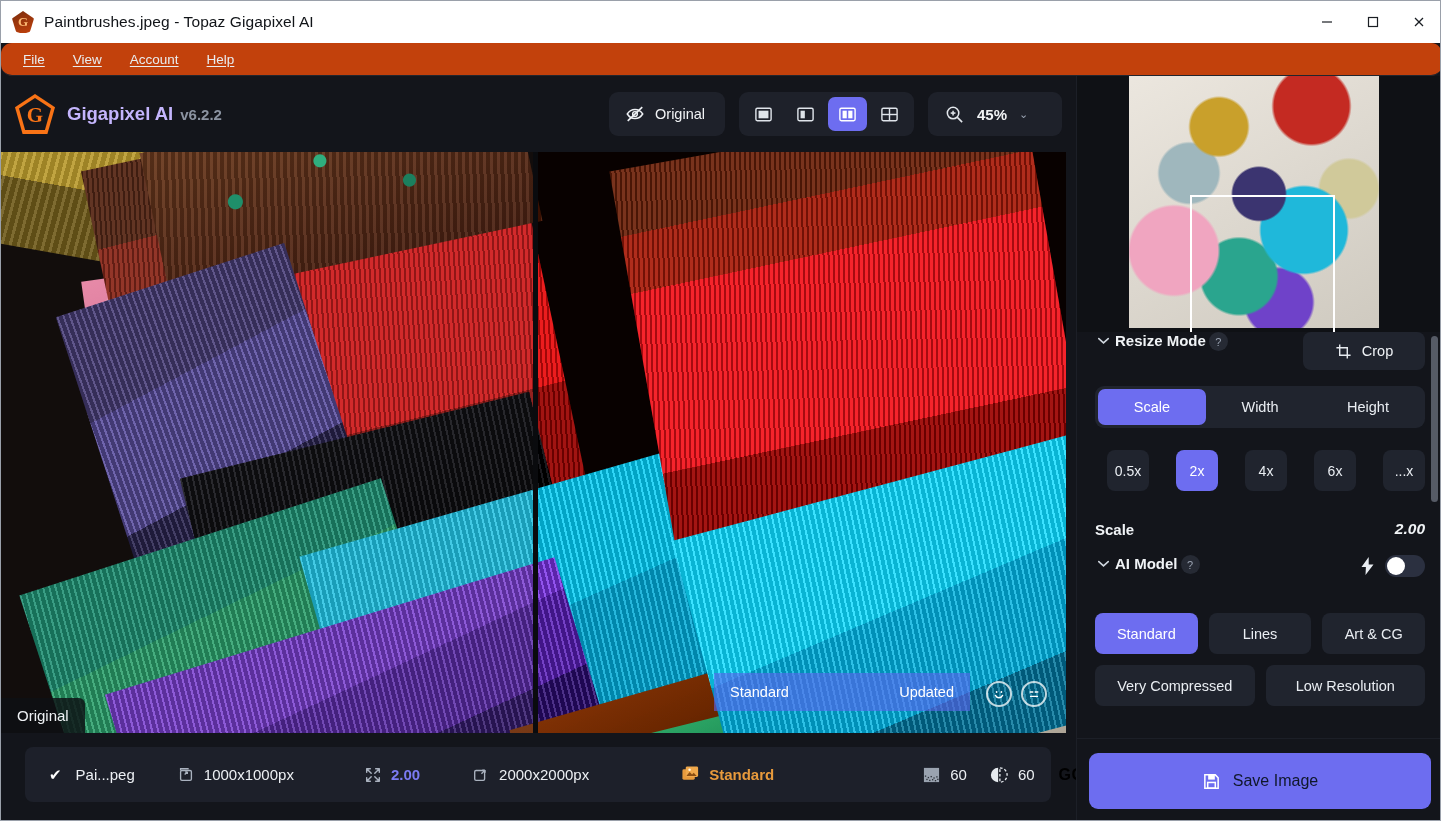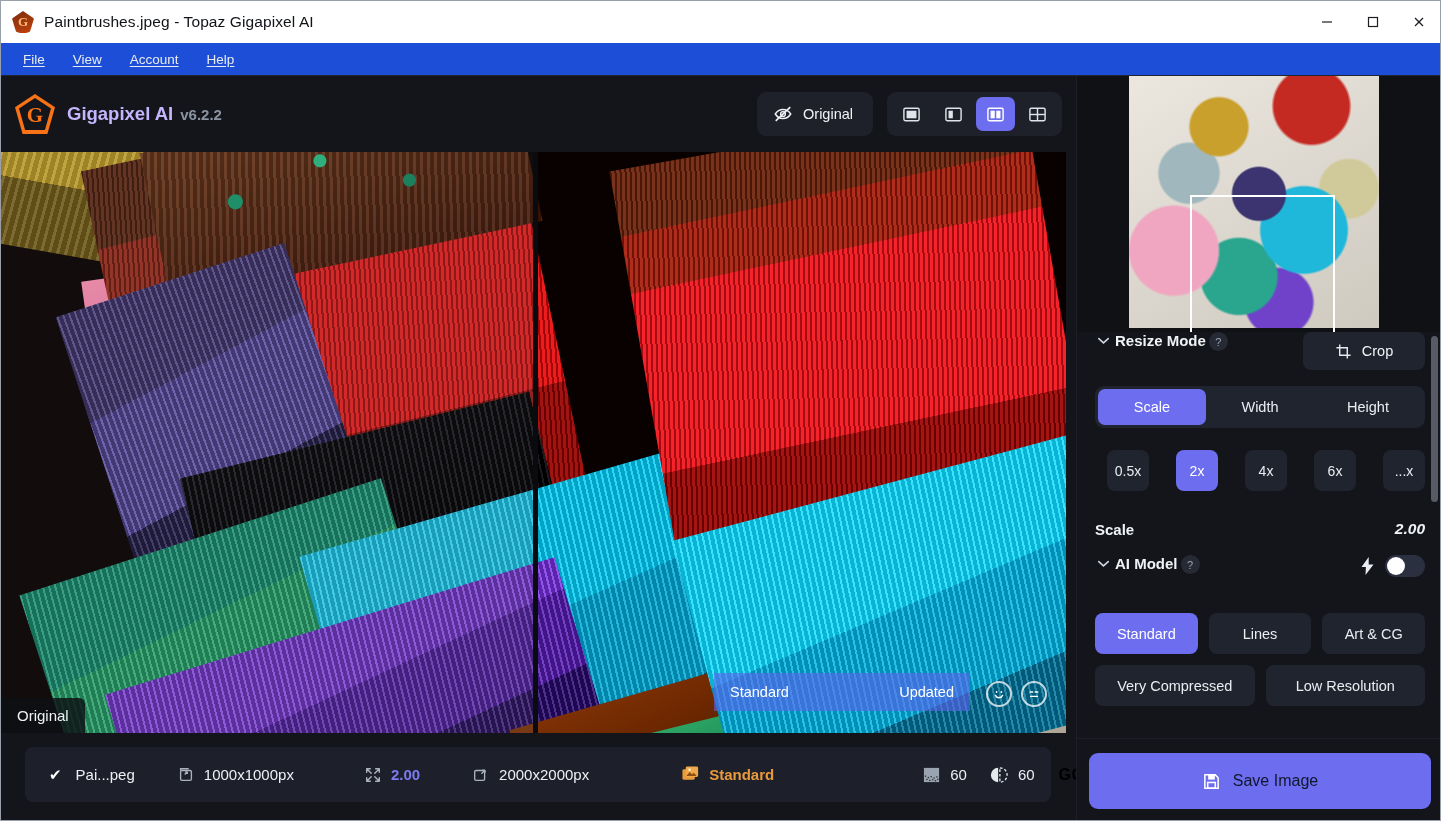--- a/index.html
+++ b/index.html
@@ -39,23 +39,24 @@
   }
   .tb-controls { margin-left: auto; display: flex; height: 42px; }
   .tb-btn {
     width: 46px; height: 42px; display: flex; align-items: center; justify-content: center;
     color: #1b1f24;
   }
 
   
   .menubar {
     position: absolute; left: 0; top: 42px; width: 1441px; height: 33px;
-    background: #1d4ed8;
+    background: #c2410c;
     display: flex; align-items: flex-start;
     border-bottom: 1px solid #22252d;
+    border-radius: 11px;
   }
   .menu-item {
     padding: 0 14px; font-size: 13.5px; color: #e9ecef; height: 33px;
     display: flex; align-items: center;
   }
   .menu-item:first-child { margin-left: 8px; }
   .menu-item u { text-underline-offset: 2px; }
 
   
   .apphead {
@@ -474,20 +475,32 @@
         </div>
         <div class="vm">
           <svg width="19" height="19" viewBox="0 0 20 20" fill="none" stroke="#dfe4ea" stroke-width="1.5">
             <rect x="2" y="3.5" width="16" height="13" rx="1.5"></rect>
             <line x1="10" y1="3.5" x2="10" y2="16.5"></line>
               <line x1="2" y1="10" x2="18" y2="10"></line>
           </svg>
         </div>
       </div>
 
+      <div class="pill zoomctl">
+        <span>
+          <svg width="21" height="21" viewBox="0 0 22 22" fill="none" stroke="#e3e7ec" stroke-width="1.6">
+            <circle cx="9.5" cy="9.5" r="6"></circle>
+              <line x1="14" y1="14" x2="19" y2="19"></line>
+            <line x1="7" y1="9.5" x2="12" y2="9.5"></line>
+              <line x1="9.5" y1="7" x2="9.5" y2="12"></line>
+          </svg>
+        </span>
+        <span class="zval">45%</span>
+        <span class="chev-sm">⌄</span>
+      </div>
     </div>
   </div>
 
   <div class="canvas">
     <div class="pane pane-l">
       <div class="art l">
         <div class="bg"></div>
         <div class="b brush-gold"></div>
         <div class="b brush-pink"></div>
         <div class="b brush-red"></div>

